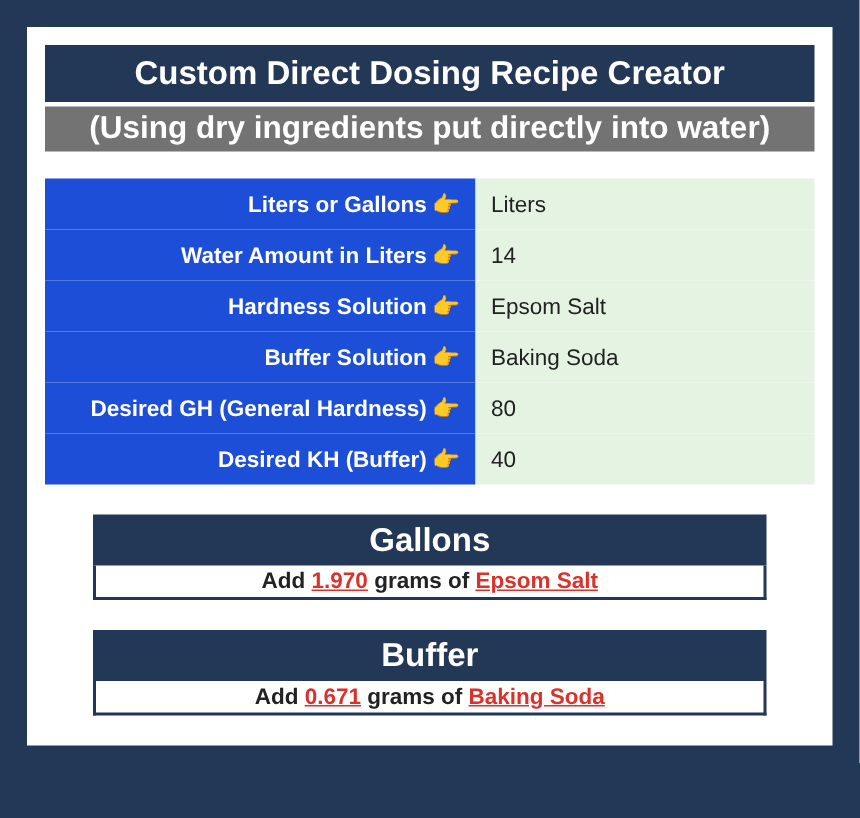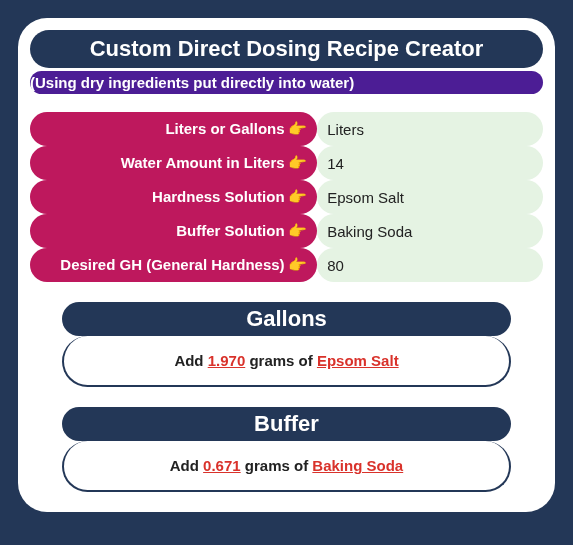--- a/index.html
+++ b/index.html
@@ -1,55 +1,55 @@
 <!DOCTYPE html>
 <html><head>
 <meta charset="utf-8">
 <style>
-  * { box-sizing: border-box; margin: 0; padding: 0; border-radius: 29px; }
+  * { box-sizing: border-box; margin: 0; padding: 0; }
   body {
     font-family: -apple-system, BlinkMacSystemFont, "Segoe UI", Arial, sans-serif;
     background: #233757;
     padding: 18px;
     width: 573px;
   }
   .card {
     background: #fff;
     padding: 12px 12px 20px 12px;
   }
   .title-bar {
     background: #233757;
     color: #fff;
     text-align: center;
     font-weight: 700;
     font-size: 22px;
     padding: 6px 0;
   }
   .subtitle-bar {
-    background: #4c1d95;
+    background: #737373;
     color: #fff;
-    text-align: left;
+    text-align: center;
     font-weight: 700;
-    font-size: 15px;
+    font-size: 21px;
     padding: 3px 0;
     margin-top: 3px;
   }
   .form-table {
     width: 100%;
     border-collapse: collapse;
     margin-top: 18px;
   }
   .form-table td {
     border: none;
     padding: 8px 10px;
     vertical-align: middle;
     font-size: 15px;
   }
   .label-cell {
-    background: #be185d;
+    background: #1d4ed8;
     color: #fff;
     text-align: right;
     font-weight: 700;
     white-space: nowrap;
     width: 56%;
   }
   .value-cell {
     background: #e5f3e3;
     color: #222;
     text-align: left;
@@ -66,21 +66,21 @@
     color: #fff;
     text-align: center;
     font-weight: 700;
     font-size: 22px;
     padding: 4px 0;
   }
   .section-body {
     border: 2px solid #233757;
     border-top: none;
     text-align: center;
-    padding: 16px 0;
+    padding: 2px 0;
     font-size: 15px;
     font-weight: 600;
     color: #222;
   }
   .redval {
     color: #d9322b;
     font-weight: 700;
     text-decoration: underline;
   }
 </style>
@@ -107,20 +107,24 @@
           <td class="value-cell">Epsom Salt</td>
         </tr>
         <tr>
           <td class="label-cell"><span>Buffer Solution</span><span class="pointer">👉</span></td>
           <td class="value-cell">Baking Soda</td>
         </tr>
         <tr>
           <td class="label-cell"><span>Desired GH (General Hardness)</span><span class="pointer">👉</span></td>
           <td class="value-cell">80</td>
         </tr>
+        <tr>
+          <td class="label-cell"><span>Desired KH (Buffer)</span><span class="pointer">👉</span></td>
+          <td class="value-cell">40</td>
+        </tr>
       </tbody>
   </table>
 
   <div class="section">
     <div class="section-head">Gallons</div>
     <div class="section-body">
       <span>Add </span>
       <span class="redval">1.970</span>
       <span> grams of </span>
       <span class="redval">Epsom Salt</span>

